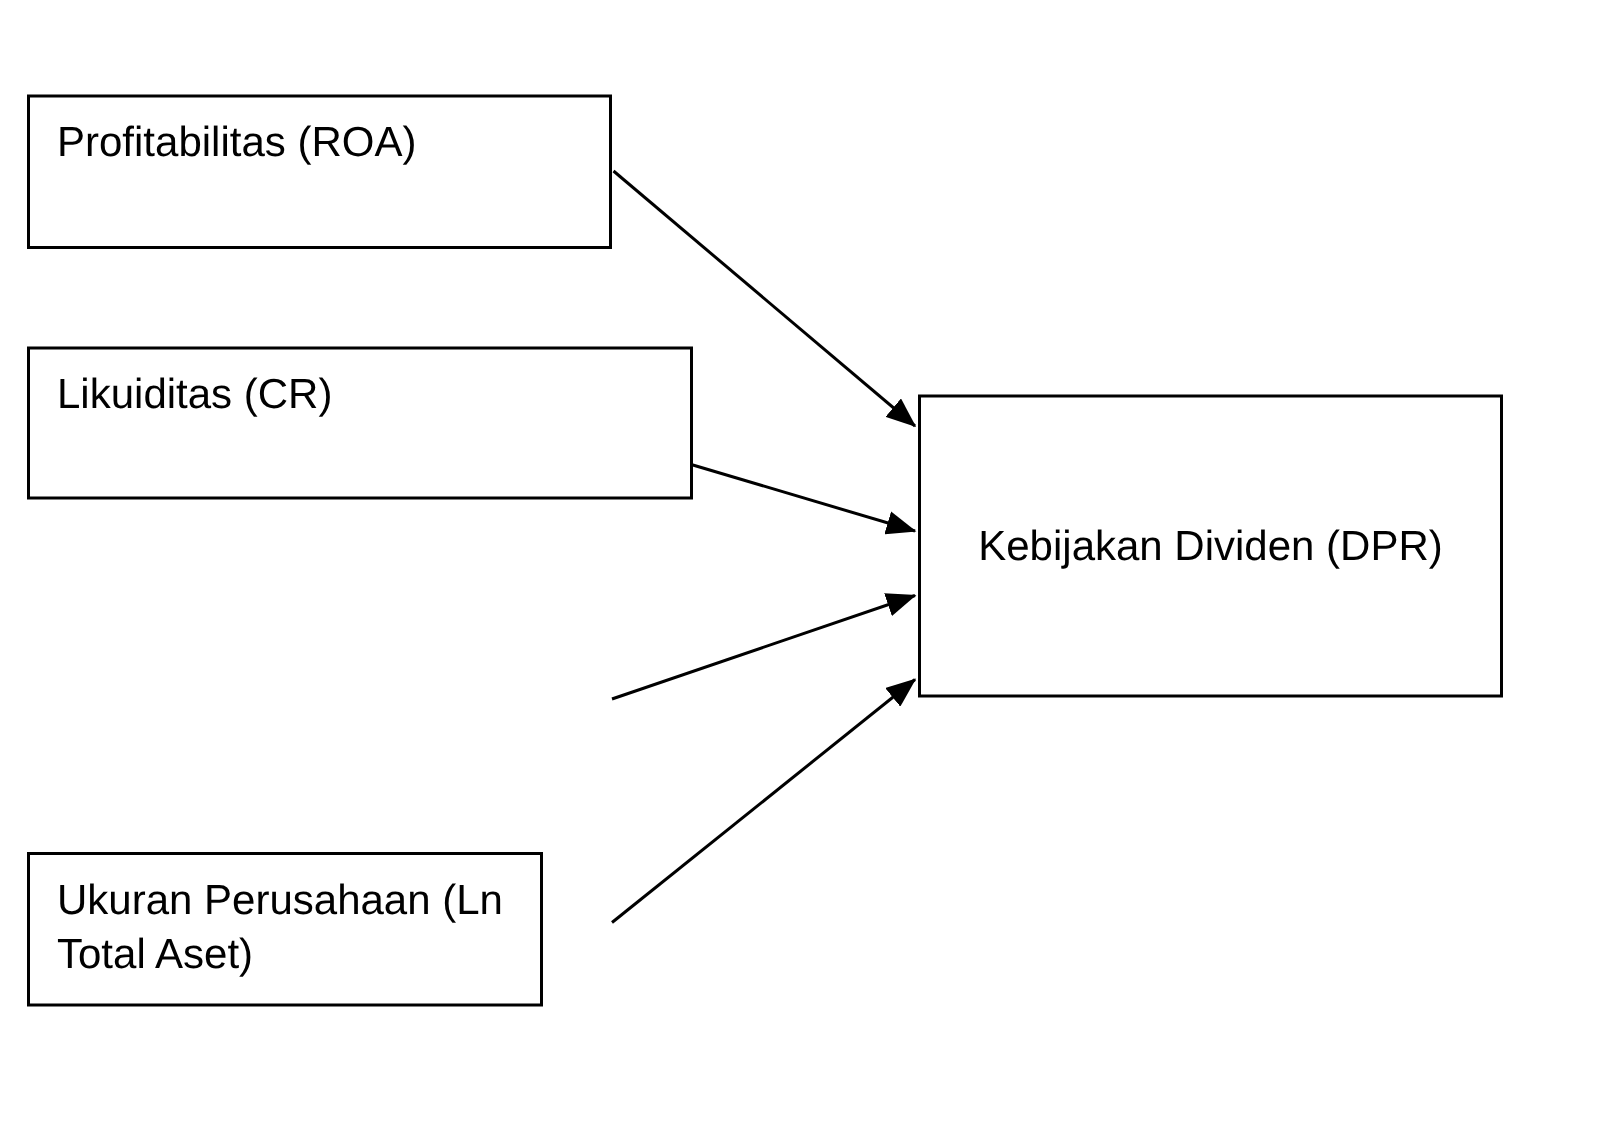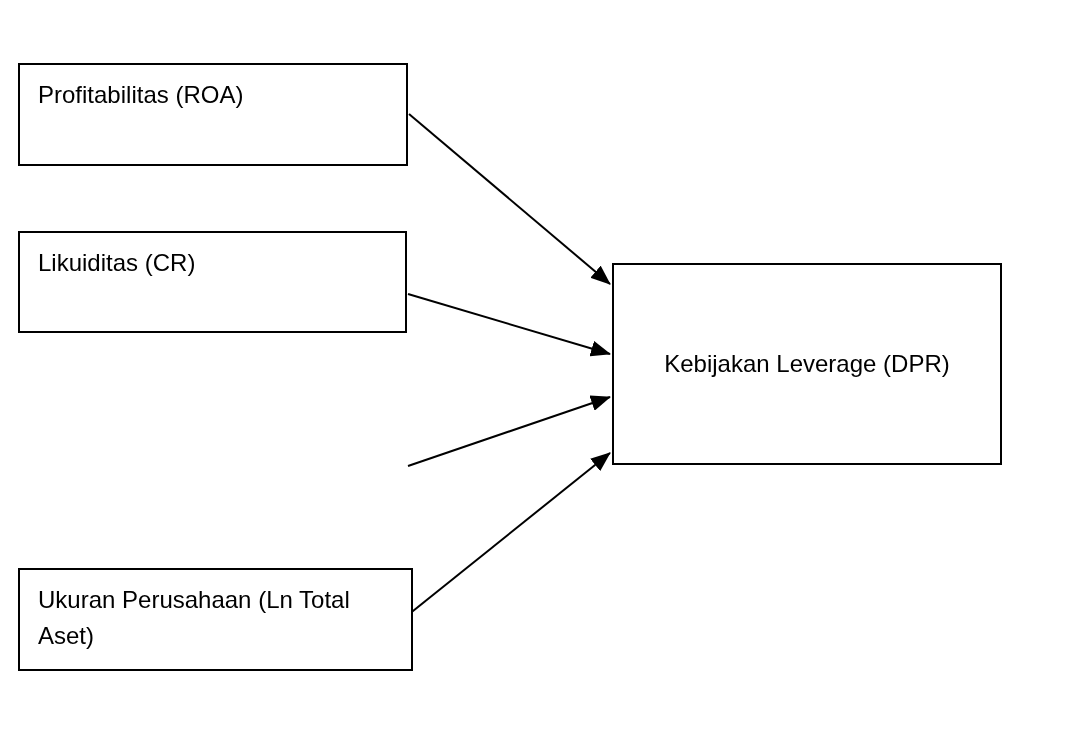--- a/index.html
+++ b/index.html
@@ -14,38 +14,38 @@
     background: #ffffff;
     font-family: "Liberation Sans", sans-serif;
     color: #000000;
     overflow: hidden;
   }
   .node {
     position: absolute;
     border: 2px solid #000000;
     background: #ffffff;
     box-sizing: border-box;
-    font-size: 24px;
+    font-size: 28px;
     line-height: 36px;
     color: #000000;
   }
   .node.var {
     padding: 12px 18px;
   }
   .node.dep {
     display: flex;
     align-items: center;
     justify-content: center;
     text-align: center;
     padding: 0 14px;
   }
   #node-profitabilitas { left: 18px;  top: 63px;  width: 390px; height: 103px; }
-  #node-likuiditas     { left: 18px;  top: 231px; width: 389px; height: 102px; }
+  #node-likuiditas     { left: 18px;  top: 231px; width: 444px; height: 102px; }
   #node-leverage       { left: 18px;  top: 404px; width: 389px; height: 104px; }
-  #node-ukuran         { left: 18px;  top: 568px; width: 395px; height: 103px; }
+  #node-ukuran         { left: 18px;  top: 568px; width: 344px; height: 103px; }
   #node-kebijakan      { left: 612px; top: 263px; width: 390px; height: 202px; }
   .italic-part { font-style: italic; }
   svg.arrows {
     position: absolute;
     left: 0; top: 0;
     width: 1080px;
     height: 753px;
     pointer-events: none;
   }
   svg.arrows line {
@@ -77,16 +77,16 @@
   <div class="node var" id="node-likuiditas">
     <span>Likuiditas (CR)</span>
   </div>
 
 
   <div class="node var" id="node-ukuran">
     <span>Ukuran Perusahaan (Ln Total Aset)</span>
   </div>
 
   <div class="node dep" id="node-kebijakan">
-    <span>Kebijakan Leverage (DPR)</span>
+    <span>Kebijakan Dividen (DPR)</span>
   </div>
 
 </div>
 
 </body></html>

